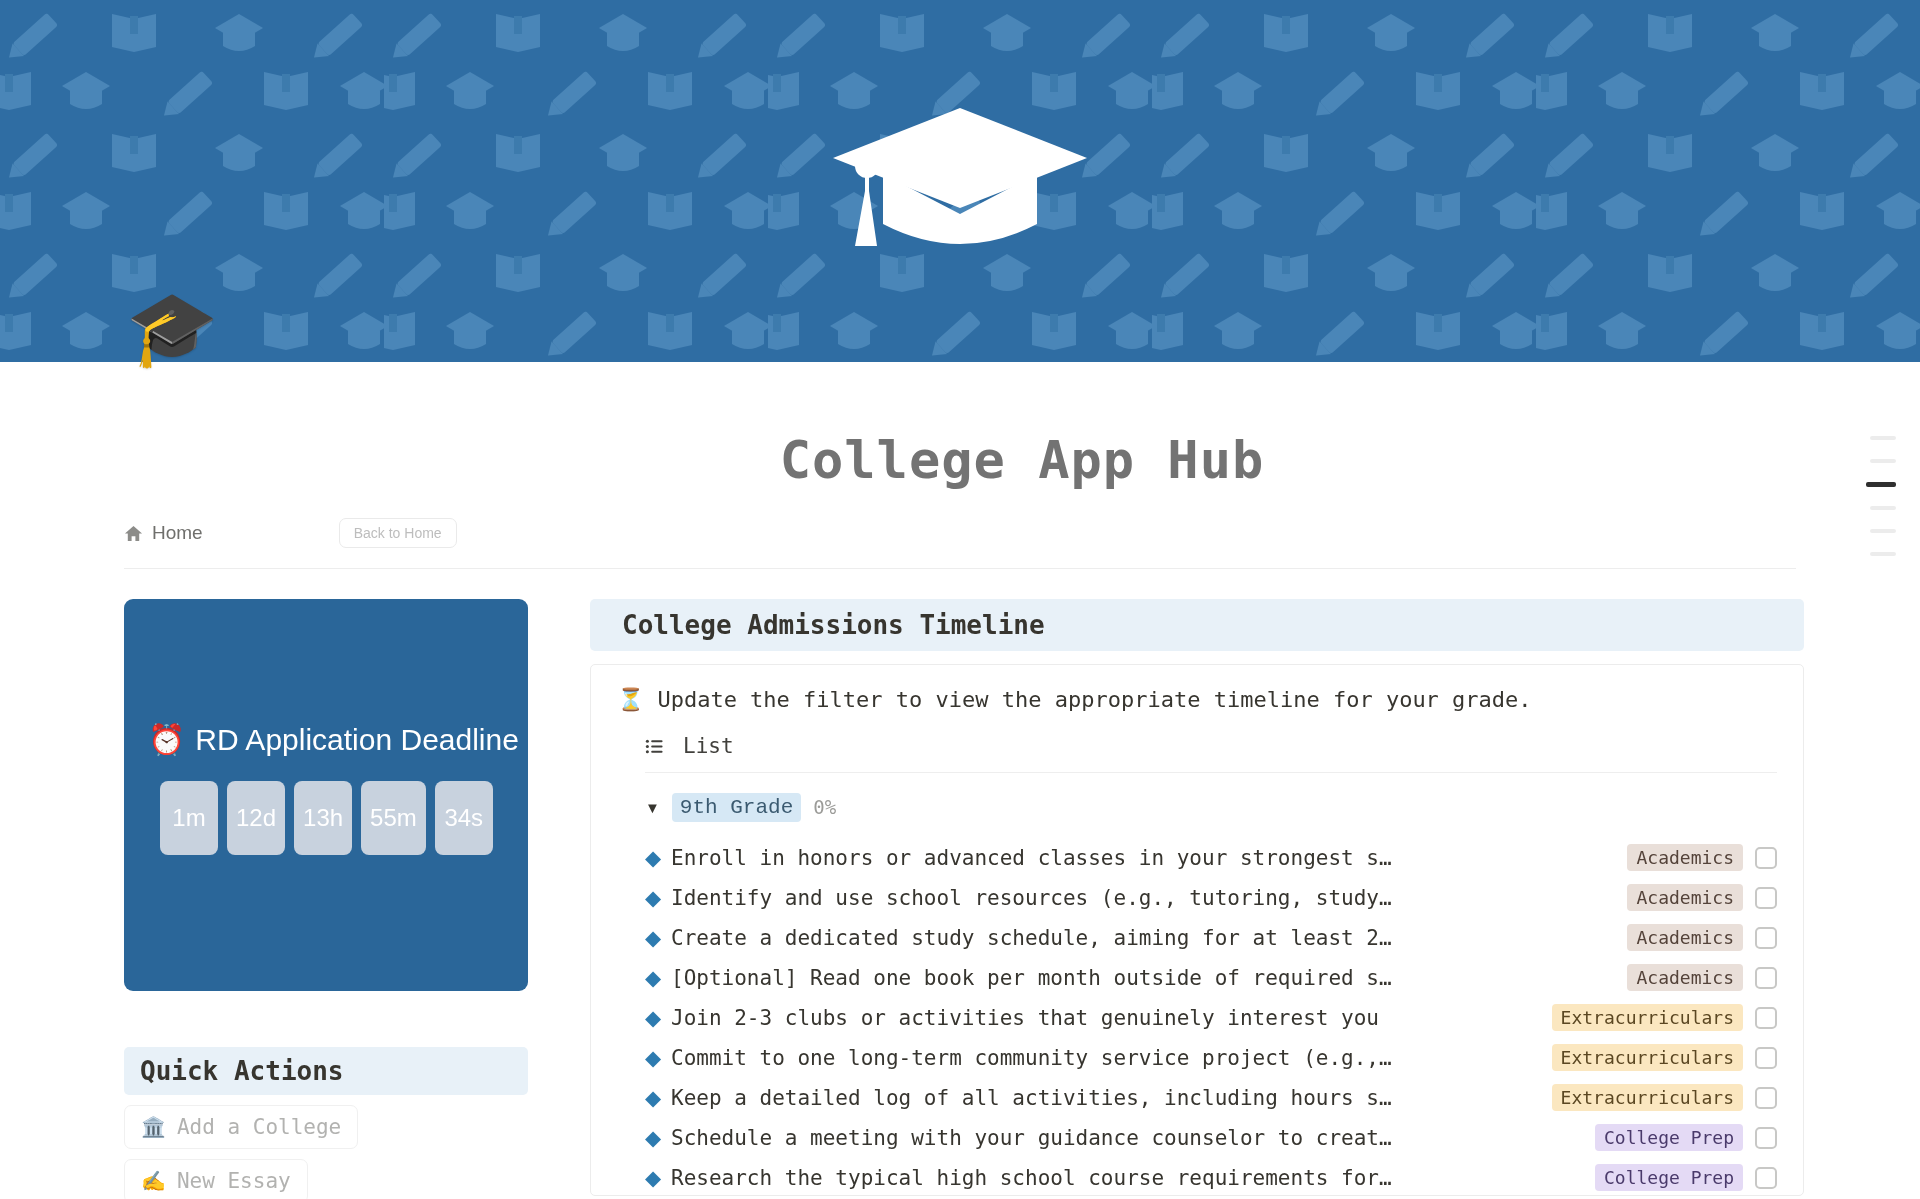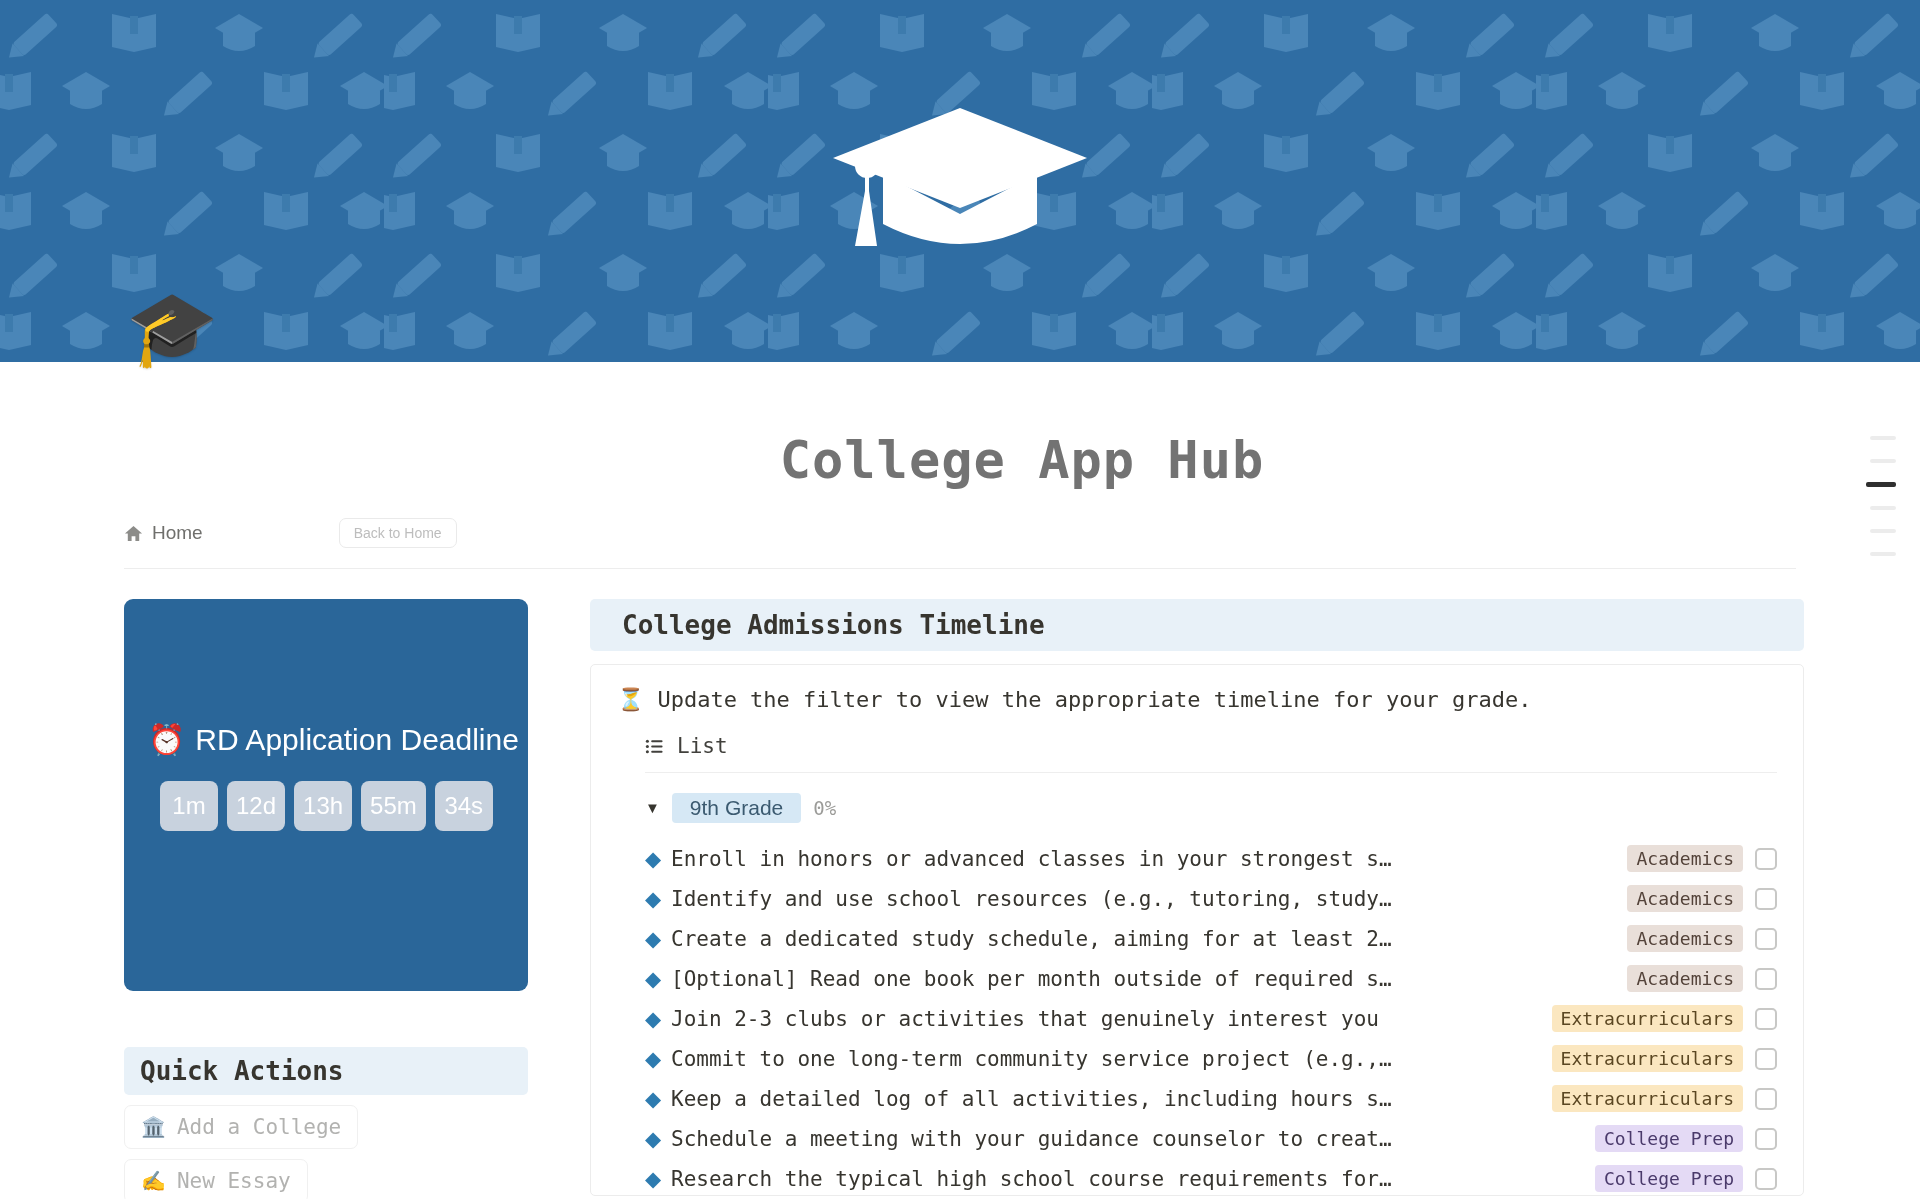--- a/index.html
+++ b/index.html
@@ -126,21 +126,21 @@
     display: flex;
     gap: 9px;
     margin-top: 24px;
     padding-left: 12px;
   }
   .cd-chip {
     background: #c8d2de;
     color: #ffffff;
     border-radius: 8px;
     min-width: 58px;
-    height: 50px;
+    height: 74px;
     display: flex;
     align-items: center;
     justify-content: center;
     font-size: 24px;
     padding: 0 9px;
   }
 
   
   .qa-block { margin-top: 56px; }
   .section-head {
@@ -191,40 +191,40 @@
     align-items: center;
     gap: 13px;
     font-family: "DejaVu Sans Mono", "Liberation Mono", monospace;
     font-size: 22px;
     color: #37352f;
   }
   .tl-tabs { margin: 22px 0 0 28px; }
   .tl-tab {
     display: inline-flex;
     align-items: center;
-    gap: 13px;
+    gap: 19px;
     font-family: "DejaVu Sans Mono", "Liberation Mono", monospace;
     font-size: 21px;
     color: #41403c;
   }
   .tl-tabline { margin: 12px 0 0 28px; border-top: 1px solid #eeeeee; }
 
   .grp-row {
     display: flex;
     align-items: center;
     gap: 12px;
     margin: 20px 0 0 28px;
   }
   .grp-caret { color: #37352f; font-size: 15px; }
   .grp-badge {
     background: #d6e8f5;
     color: #3b5a70;
     border-radius: 4px;
-    padding: 3px 18px;
-    font-family: Liberation Sans, sans-serif;
+    padding: 3px 8px;
+    font-family: Liberation Mono, monospace;
     font-size: 21px;
   }
   .grp-pct {
     color: #9b9b98;
     font-family: "DejaVu Sans Mono", "Liberation Mono", monospace;
     font-size: 19px;
   }
 
   
   .tasks { margin: 16px 0 0 28px; }

